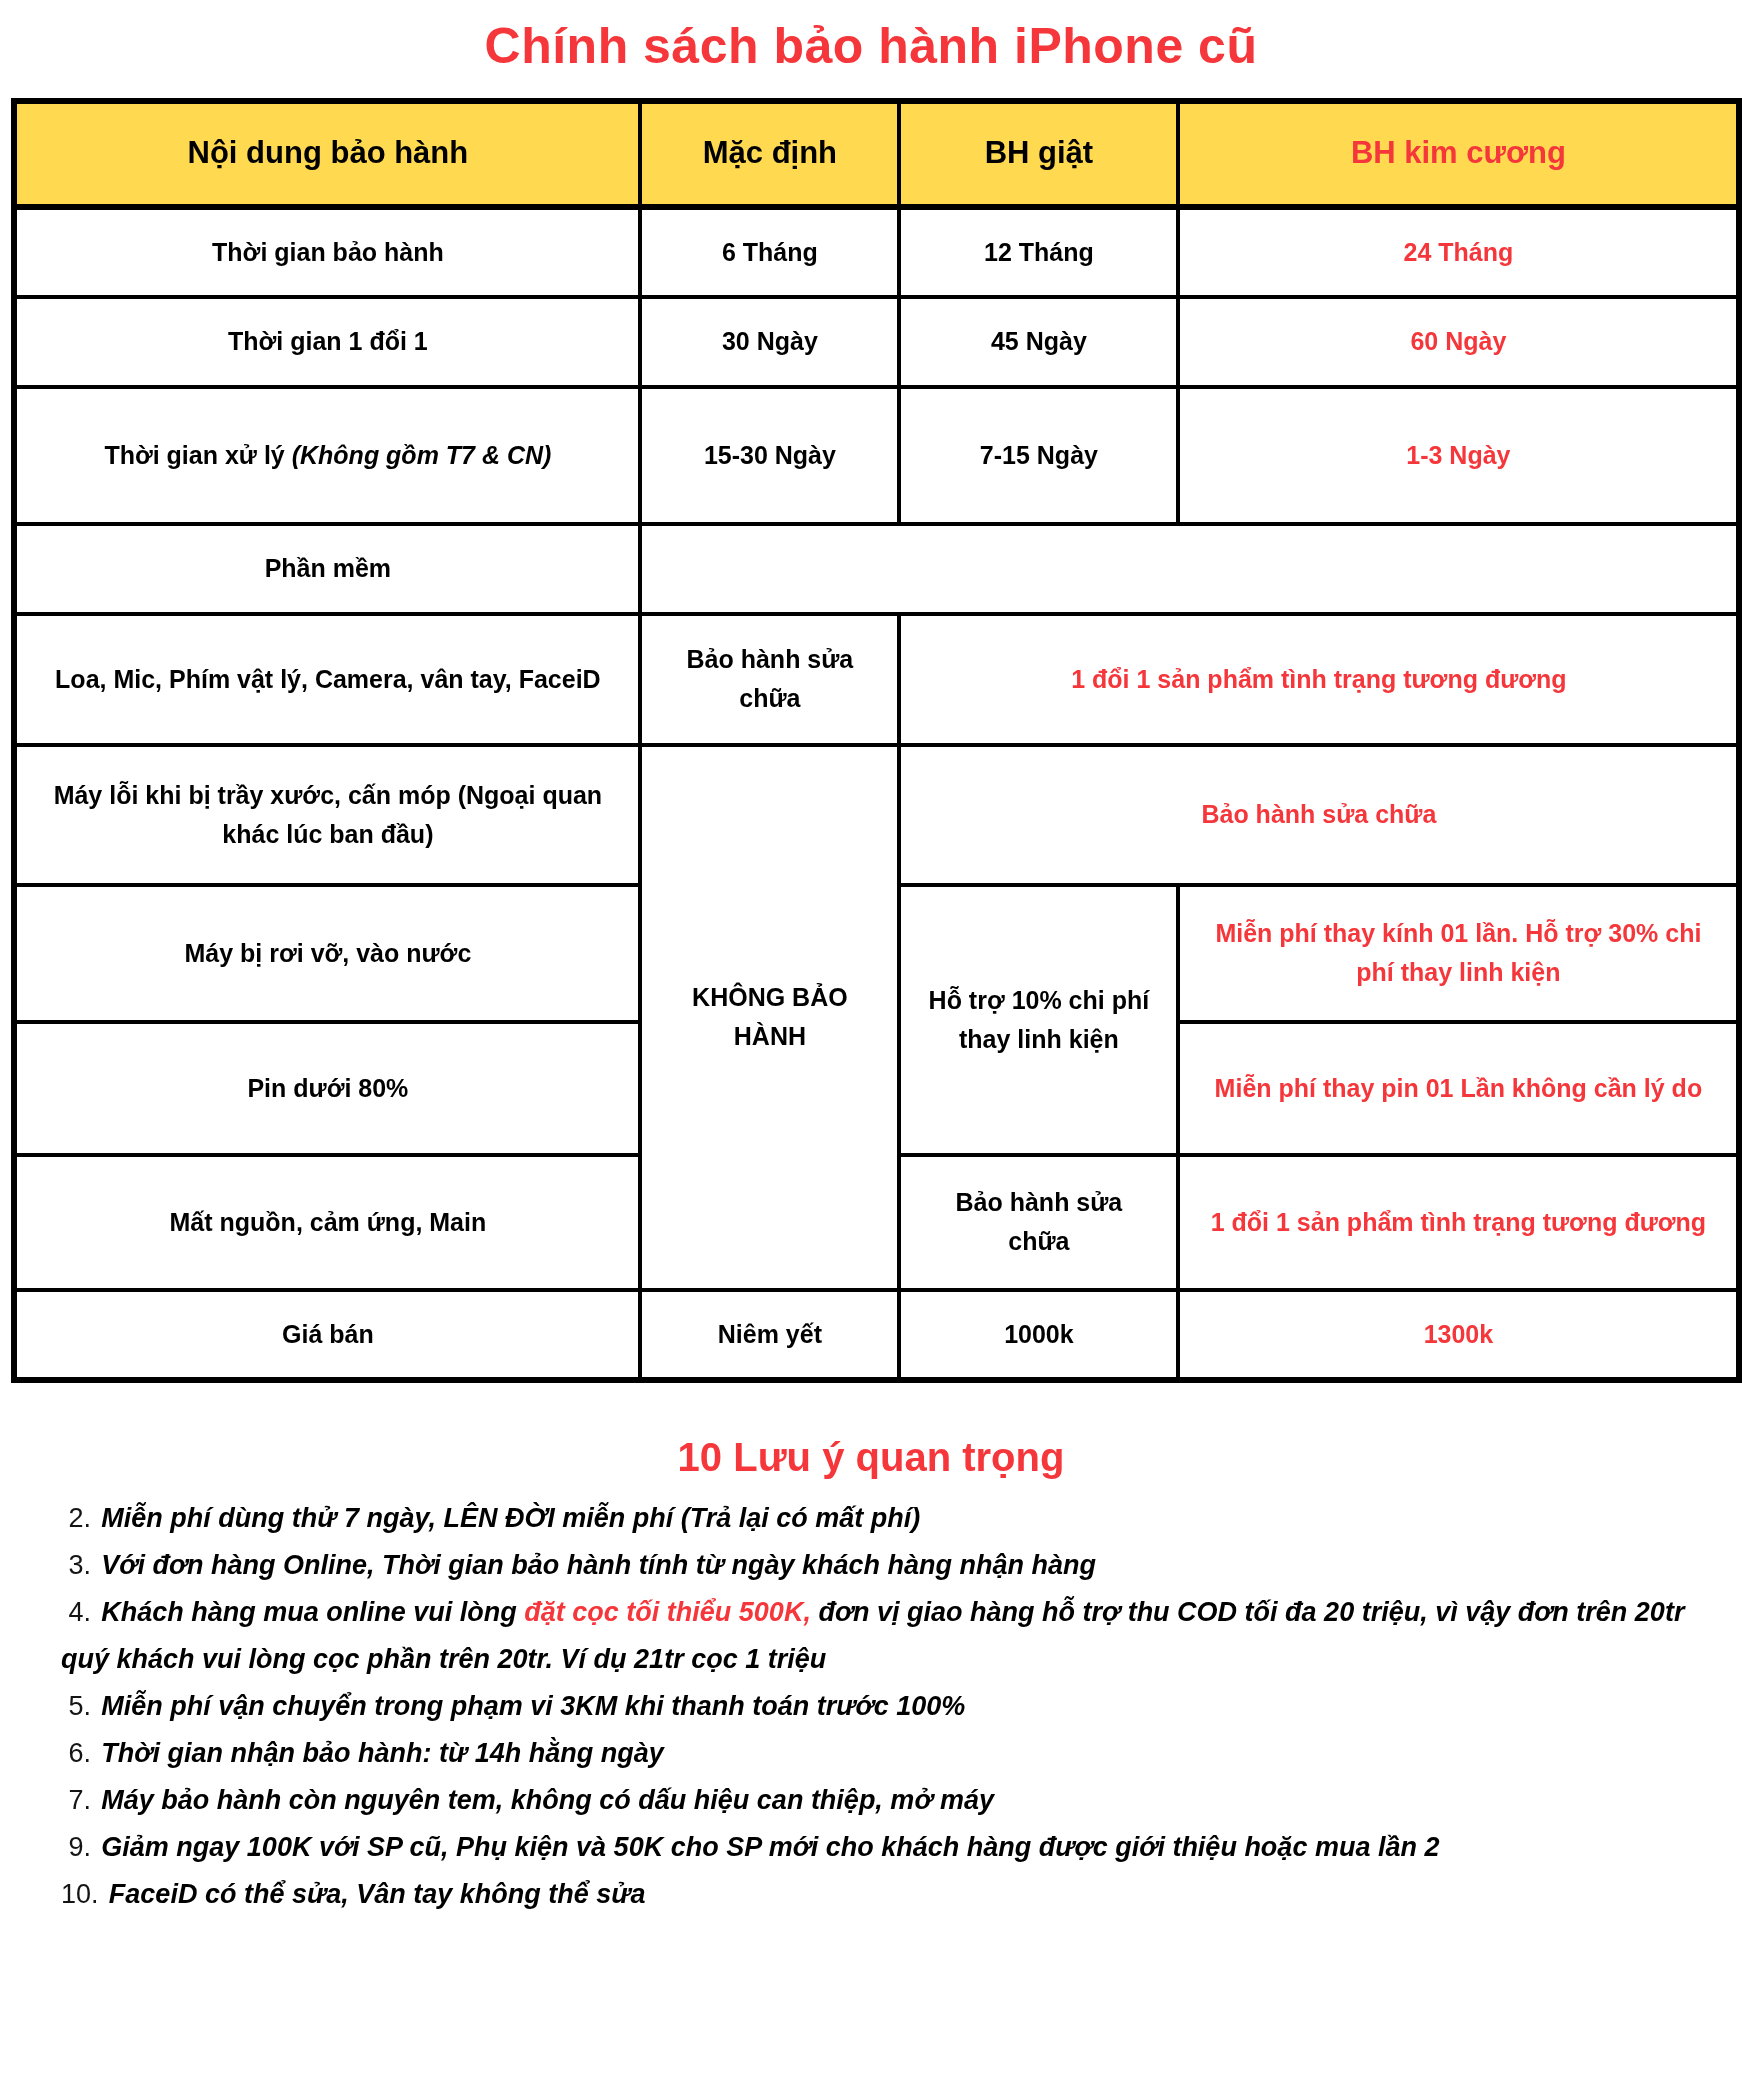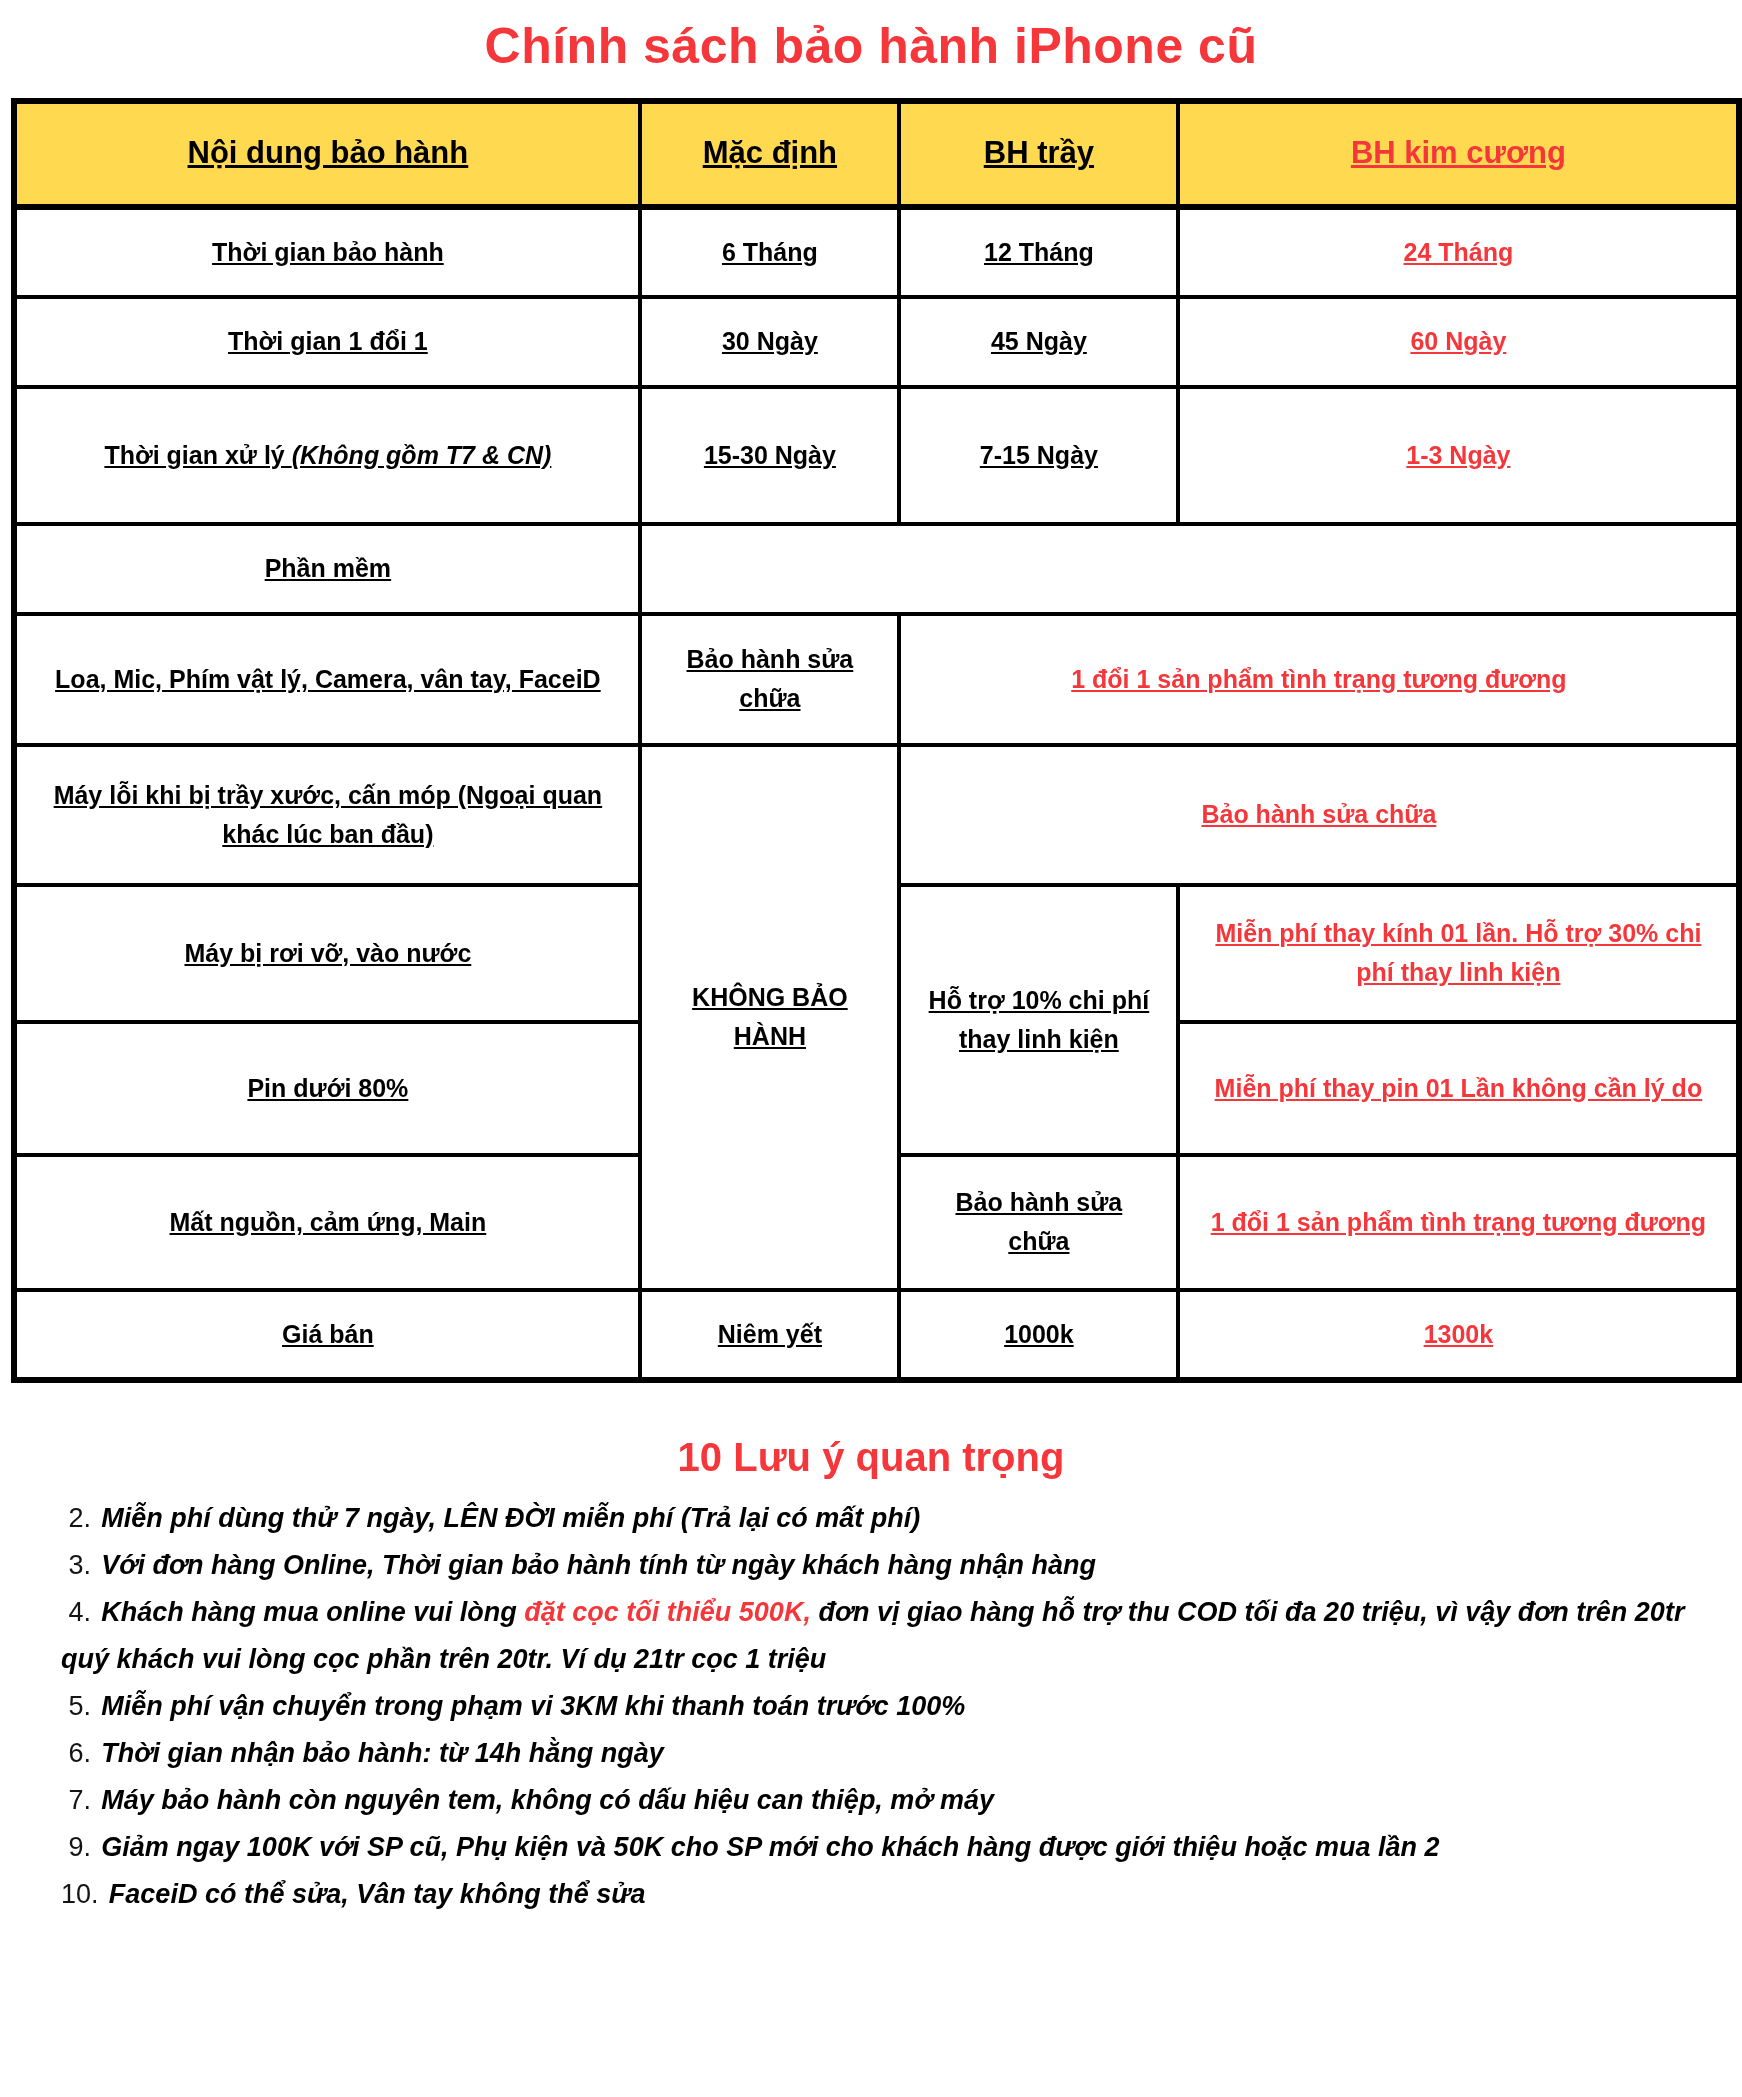--- a/index.html
+++ b/index.html
@@ -35,21 +35,20 @@
     border:6.7px solid var(--ink);
   }
   table.policy td{
     border:4.1px solid var(--ink);
     text-align:center;
     vertical-align:middle;
     font-size:25px;
     line-height:1.55;
     padding:6.2px 22px;
     background:#ffffff;
-    text-decoration:underline;
   }
   table.policy tr.hdr td{
     background:var(--yellow);
     font-size:31px;
     border-bottom:6.7px solid var(--ink);
   }
   td.yellow{background:var(--yellow);}
   td.redtext{color:var(--red);}
   td.green{
     background:var(--green);
@@ -95,21 +94,21 @@
   <colgroup>
     <col style="width:626px">
     <col style="width:259px">
     <col style="width:279px">
     <col style="width:561px">
   </colgroup>
   <tbody>
     <tr class="hdr" style="height:106px">
       <td>Nội dung bảo hành</td>
       <td>Mặc định</td>
-      <td>BH trầy</td>
+      <td>BH giật</td>
       <td class="redtext">BH kim cương</td>
     </tr>
 
     <tr style="height:90px">
       <td>Thời gian bảo hành</td>
       <td>6 Tháng</td>
       <td>12 Tháng</td>
       <td class="yellow redtext">24 Tháng</td>
     </tr>
 

